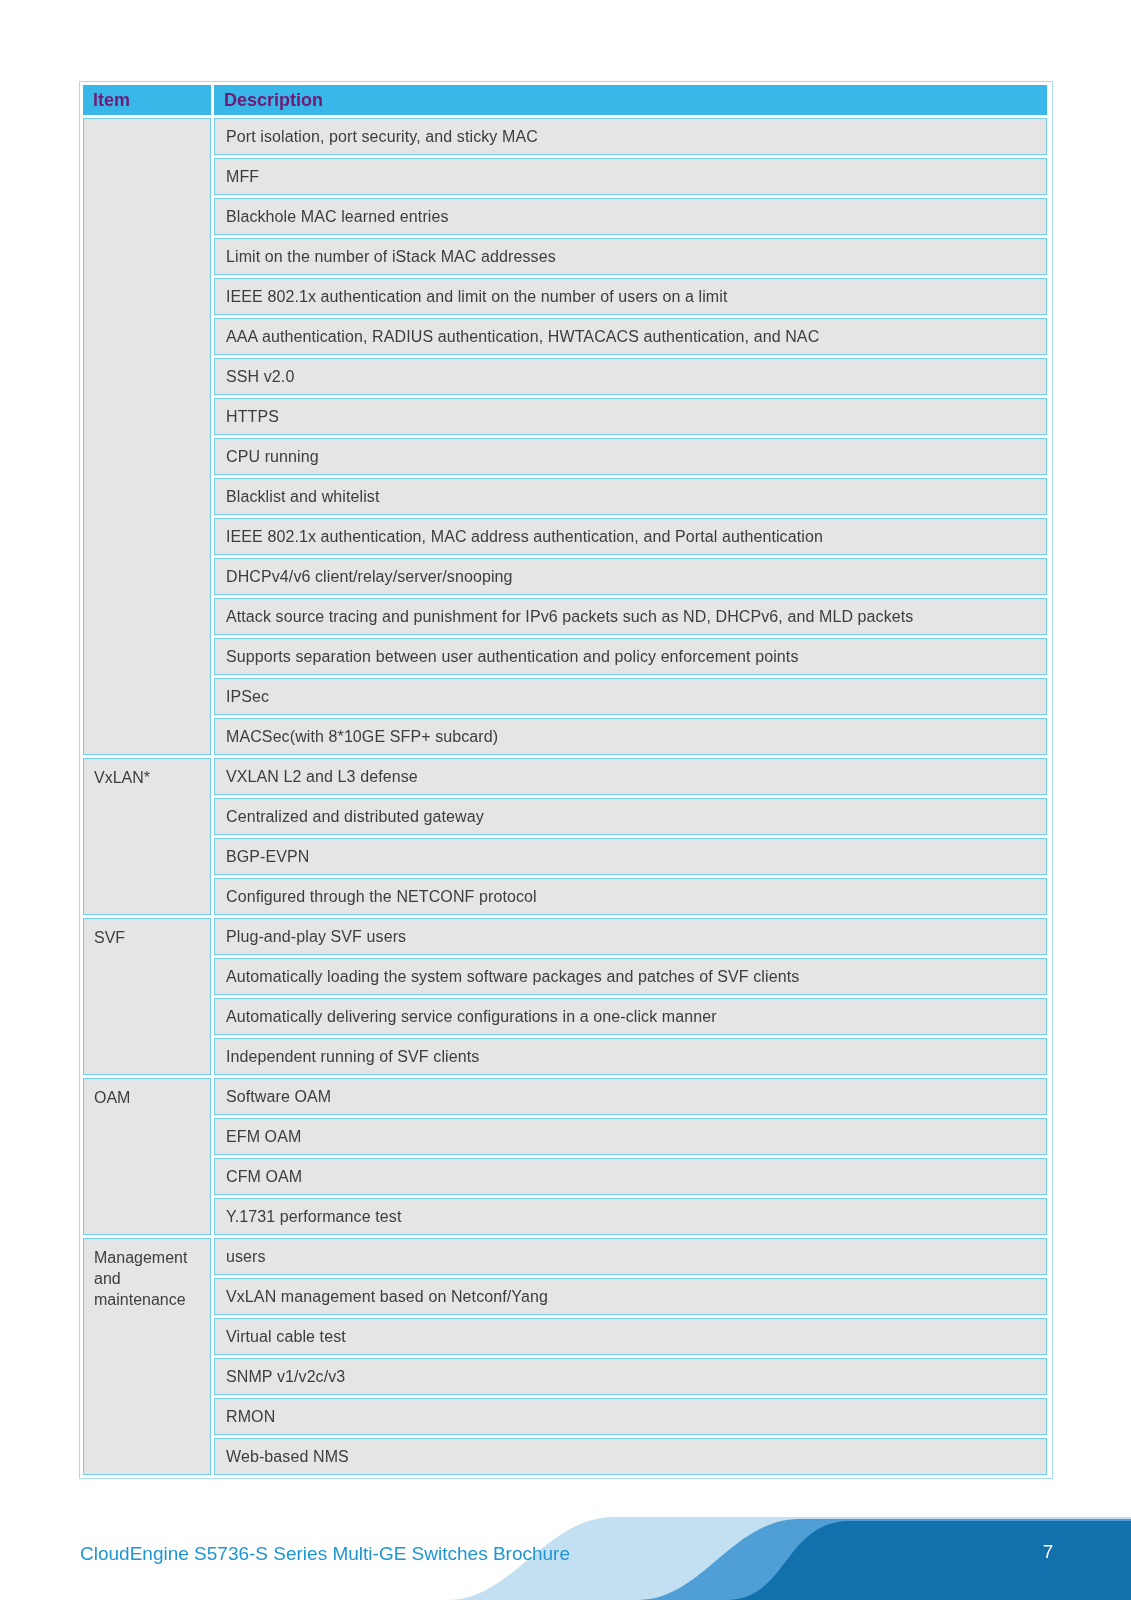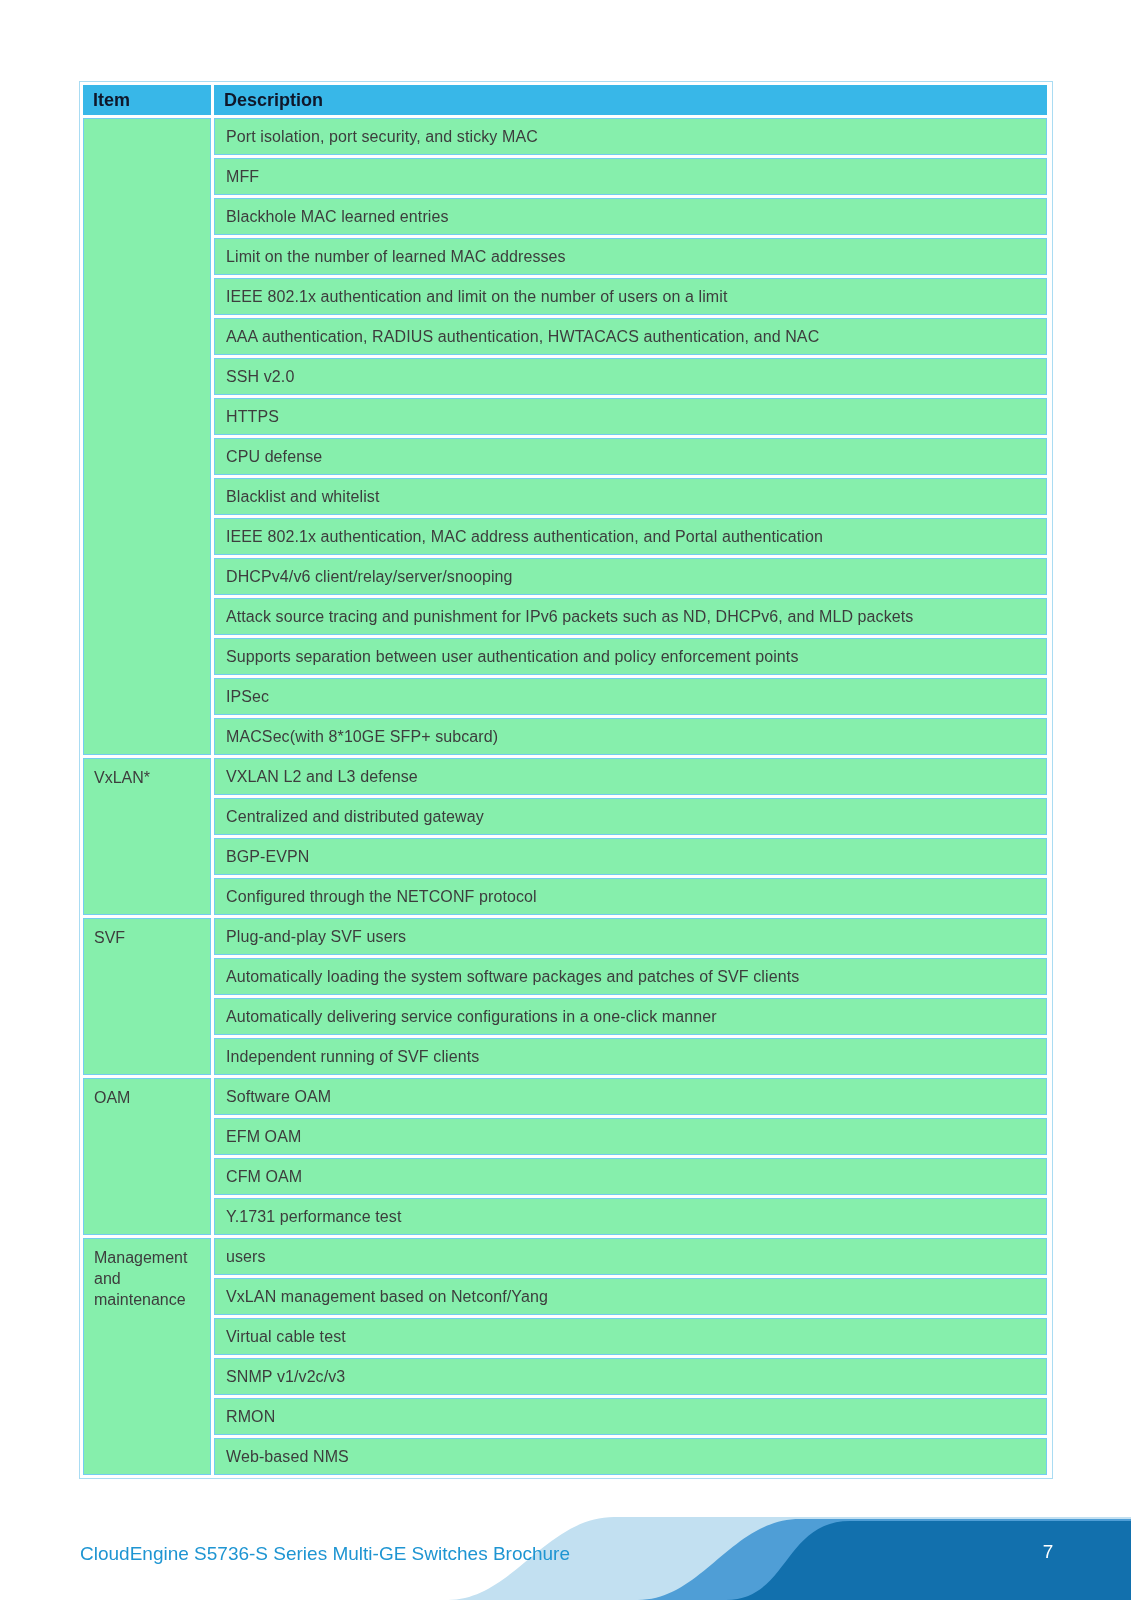--- a/index.html
+++ b/index.html
@@ -29,31 +29,31 @@
     border-collapse: separate;
     border-spacing: 3px;
     table-layout: fixed;
     width: 970px;
     font-size: 16px;
     color: #3d3d3d;
   }
   table.features col.c-item { width: 128px; }
   table.features th {
     background: #38b7e8;
-    color: #0f172a;
+    color: #701a75;
     font-size: 18px;
     font-weight: bold;
     text-align: left;
     height: 30px;
     padding: 0 0 0 10px;
     vertical-align: middle;
   }
   table.features td {
     border: 1px solid #72cdf1;
-    background: #86efac;
+    background: #e5e5e5;
     margin-top: 16px;
   }
   td.desc-cell {
     height: 35px;
     vertical-align: middle;
     padding: 0 8px 0 11px;
     letter-spacing: 0.1px;
   }
   td.item-cell {
     vertical-align: top;
@@ -114,36 +114,36 @@
             <td class="item-cell" rowspan="16"></td>
             <td class="desc-cell">Port isolation, port security, and sticky MAC</td>
           </tr>
           <tr>
             <td class="desc-cell">MFF</td>
           </tr>
           <tr>
             <td class="desc-cell">Blackhole MAC learned entries</td>
           </tr>
           <tr>
-            <td class="desc-cell">Limit on the number of learned MAC addresses</td>
+            <td class="desc-cell">Limit on the number of iStack MAC addresses</td>
           </tr>
           <tr>
             <td class="desc-cell">IEEE 802.1x authentication and limit on the number of users on a limit</td>
           </tr>
           <tr>
             <td class="desc-cell">AAA authentication, RADIUS authentication, HWTACACS authentication, and NAC</td>
           </tr>
           <tr>
             <td class="desc-cell">SSH v2.0</td>
           </tr>
           <tr>
             <td class="desc-cell">HTTPS</td>
           </tr>
           <tr>
-            <td class="desc-cell">CPU defense</td>
+            <td class="desc-cell">CPU running</td>
           </tr>
           <tr>
             <td class="desc-cell">Blacklist and whitelist</td>
           </tr>
           <tr>
             <td class="desc-cell">IEEE 802.1x authentication, MAC address authentication, and Portal authentication</td>
           </tr>
           <tr>
             <td class="desc-cell">DHCPv4/v6 client/relay/server/snooping</td>
           </tr>

